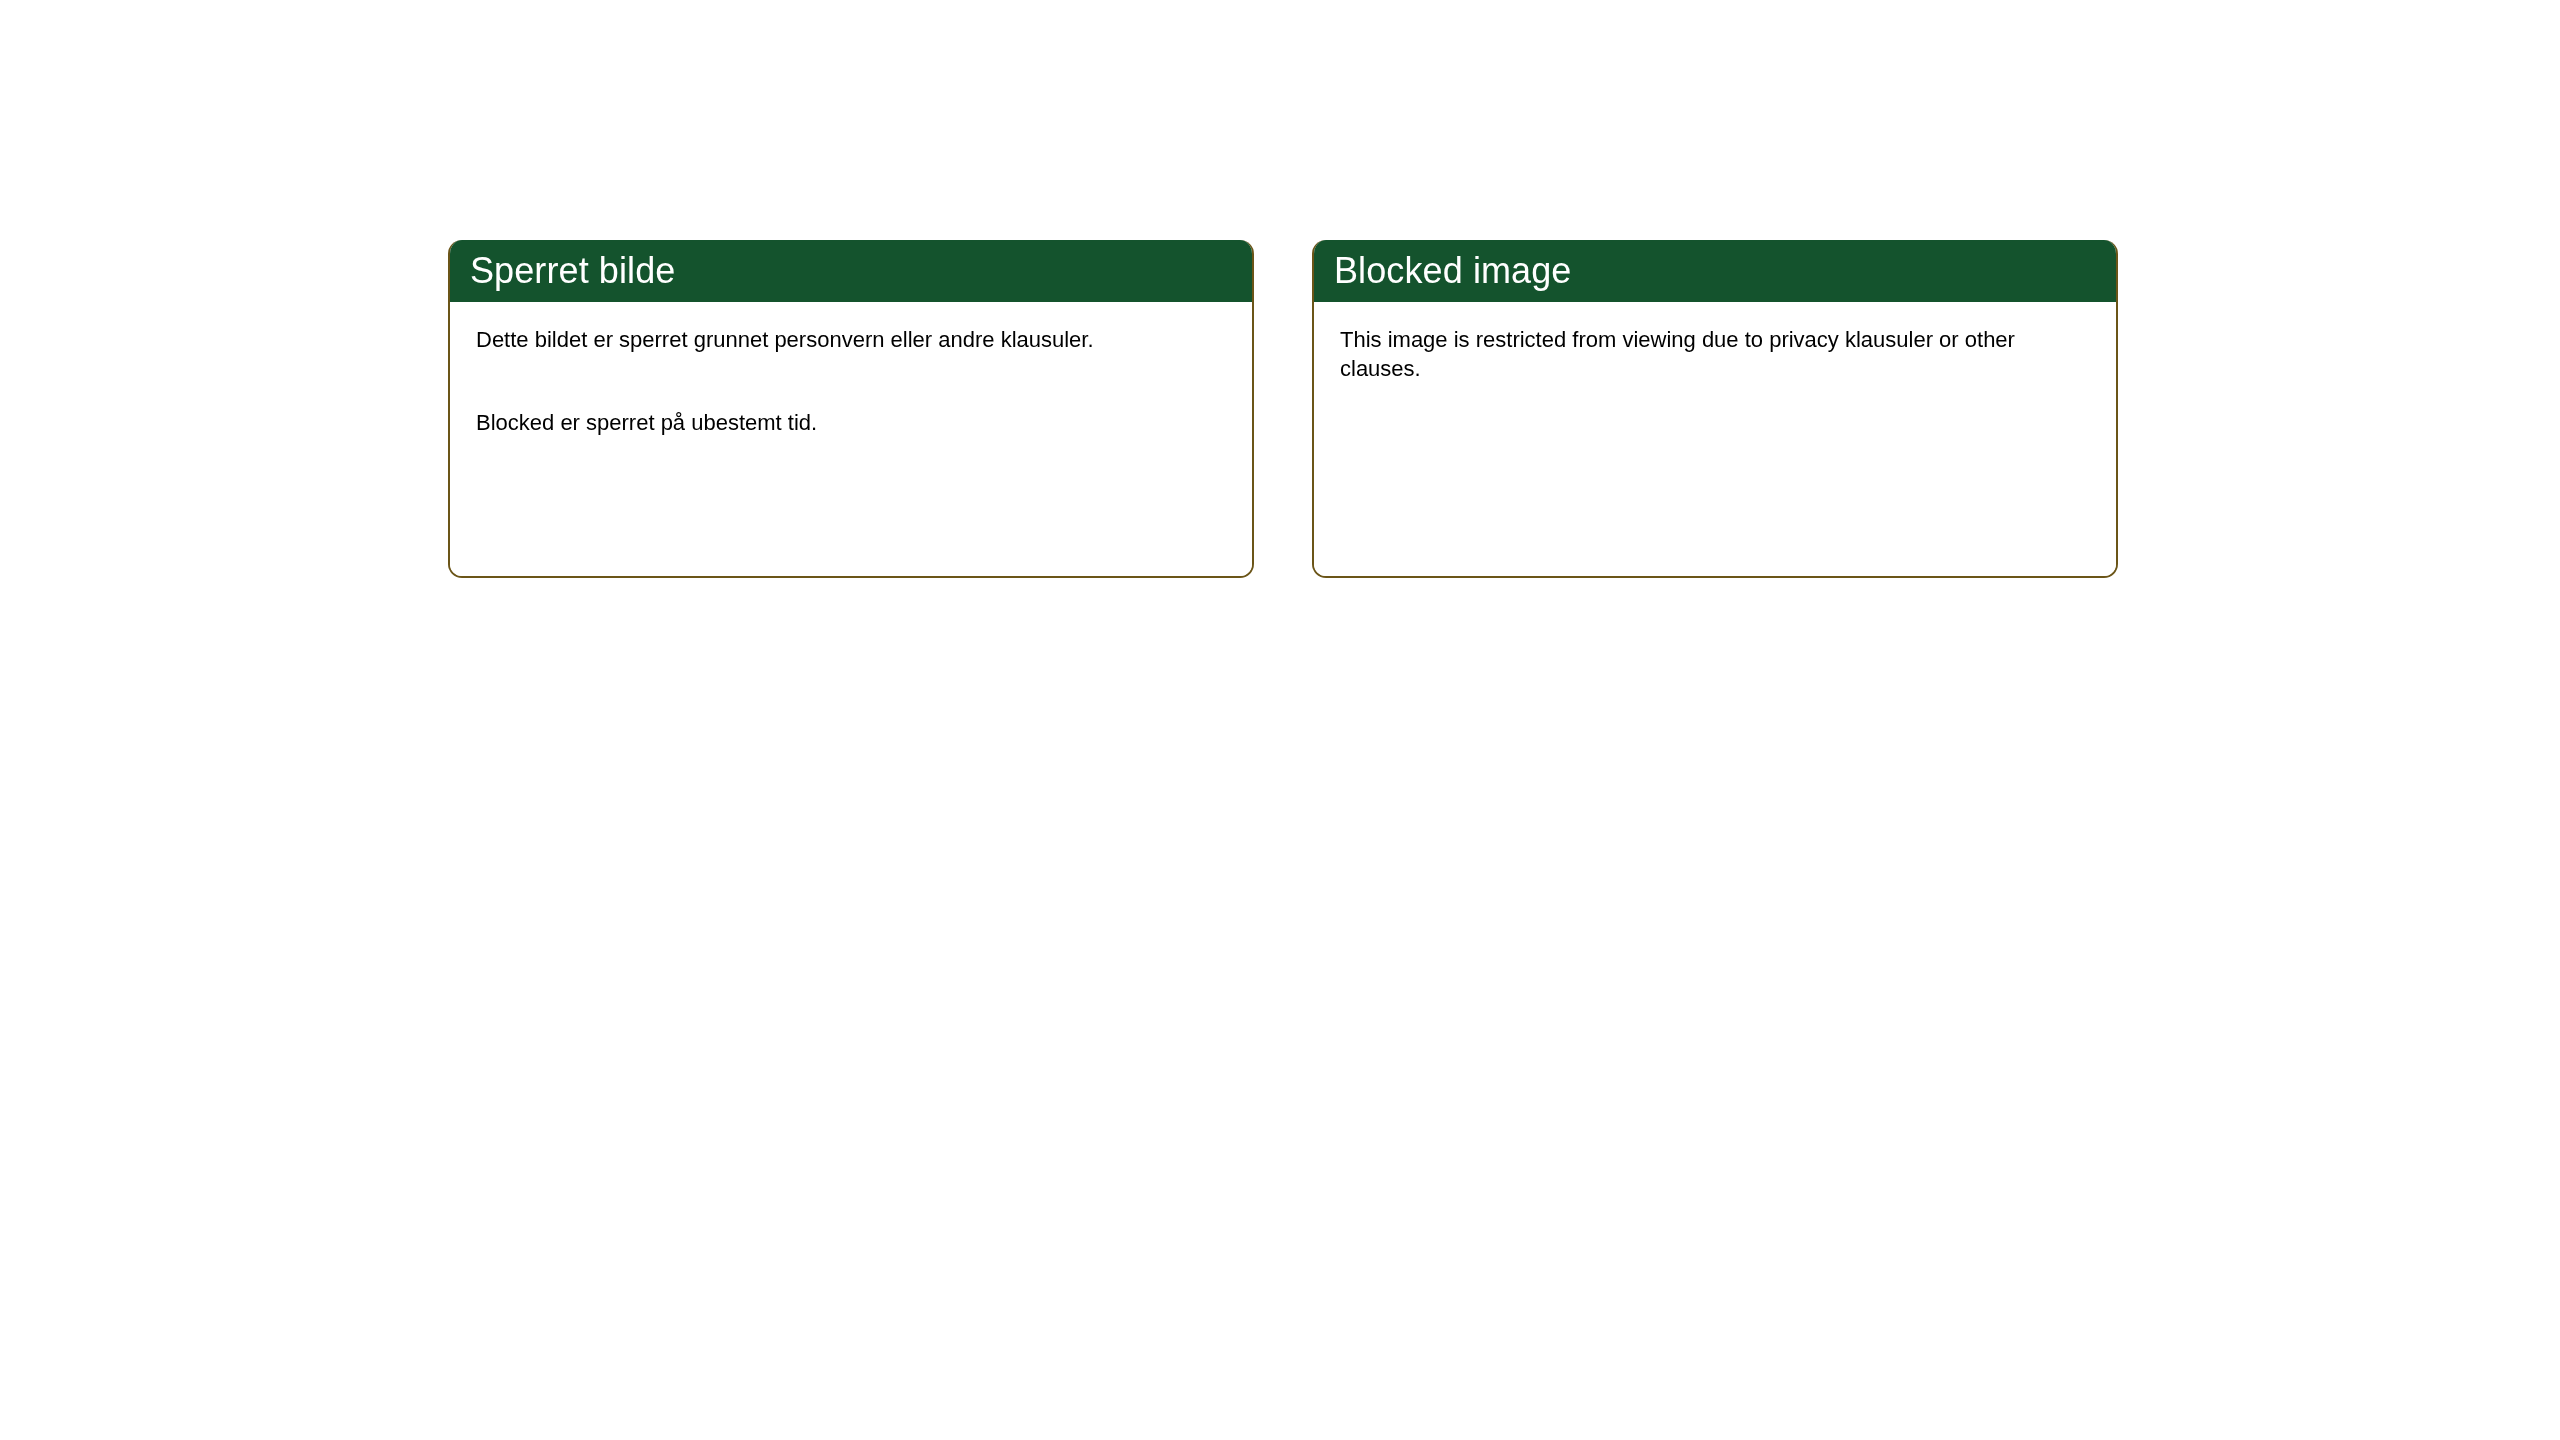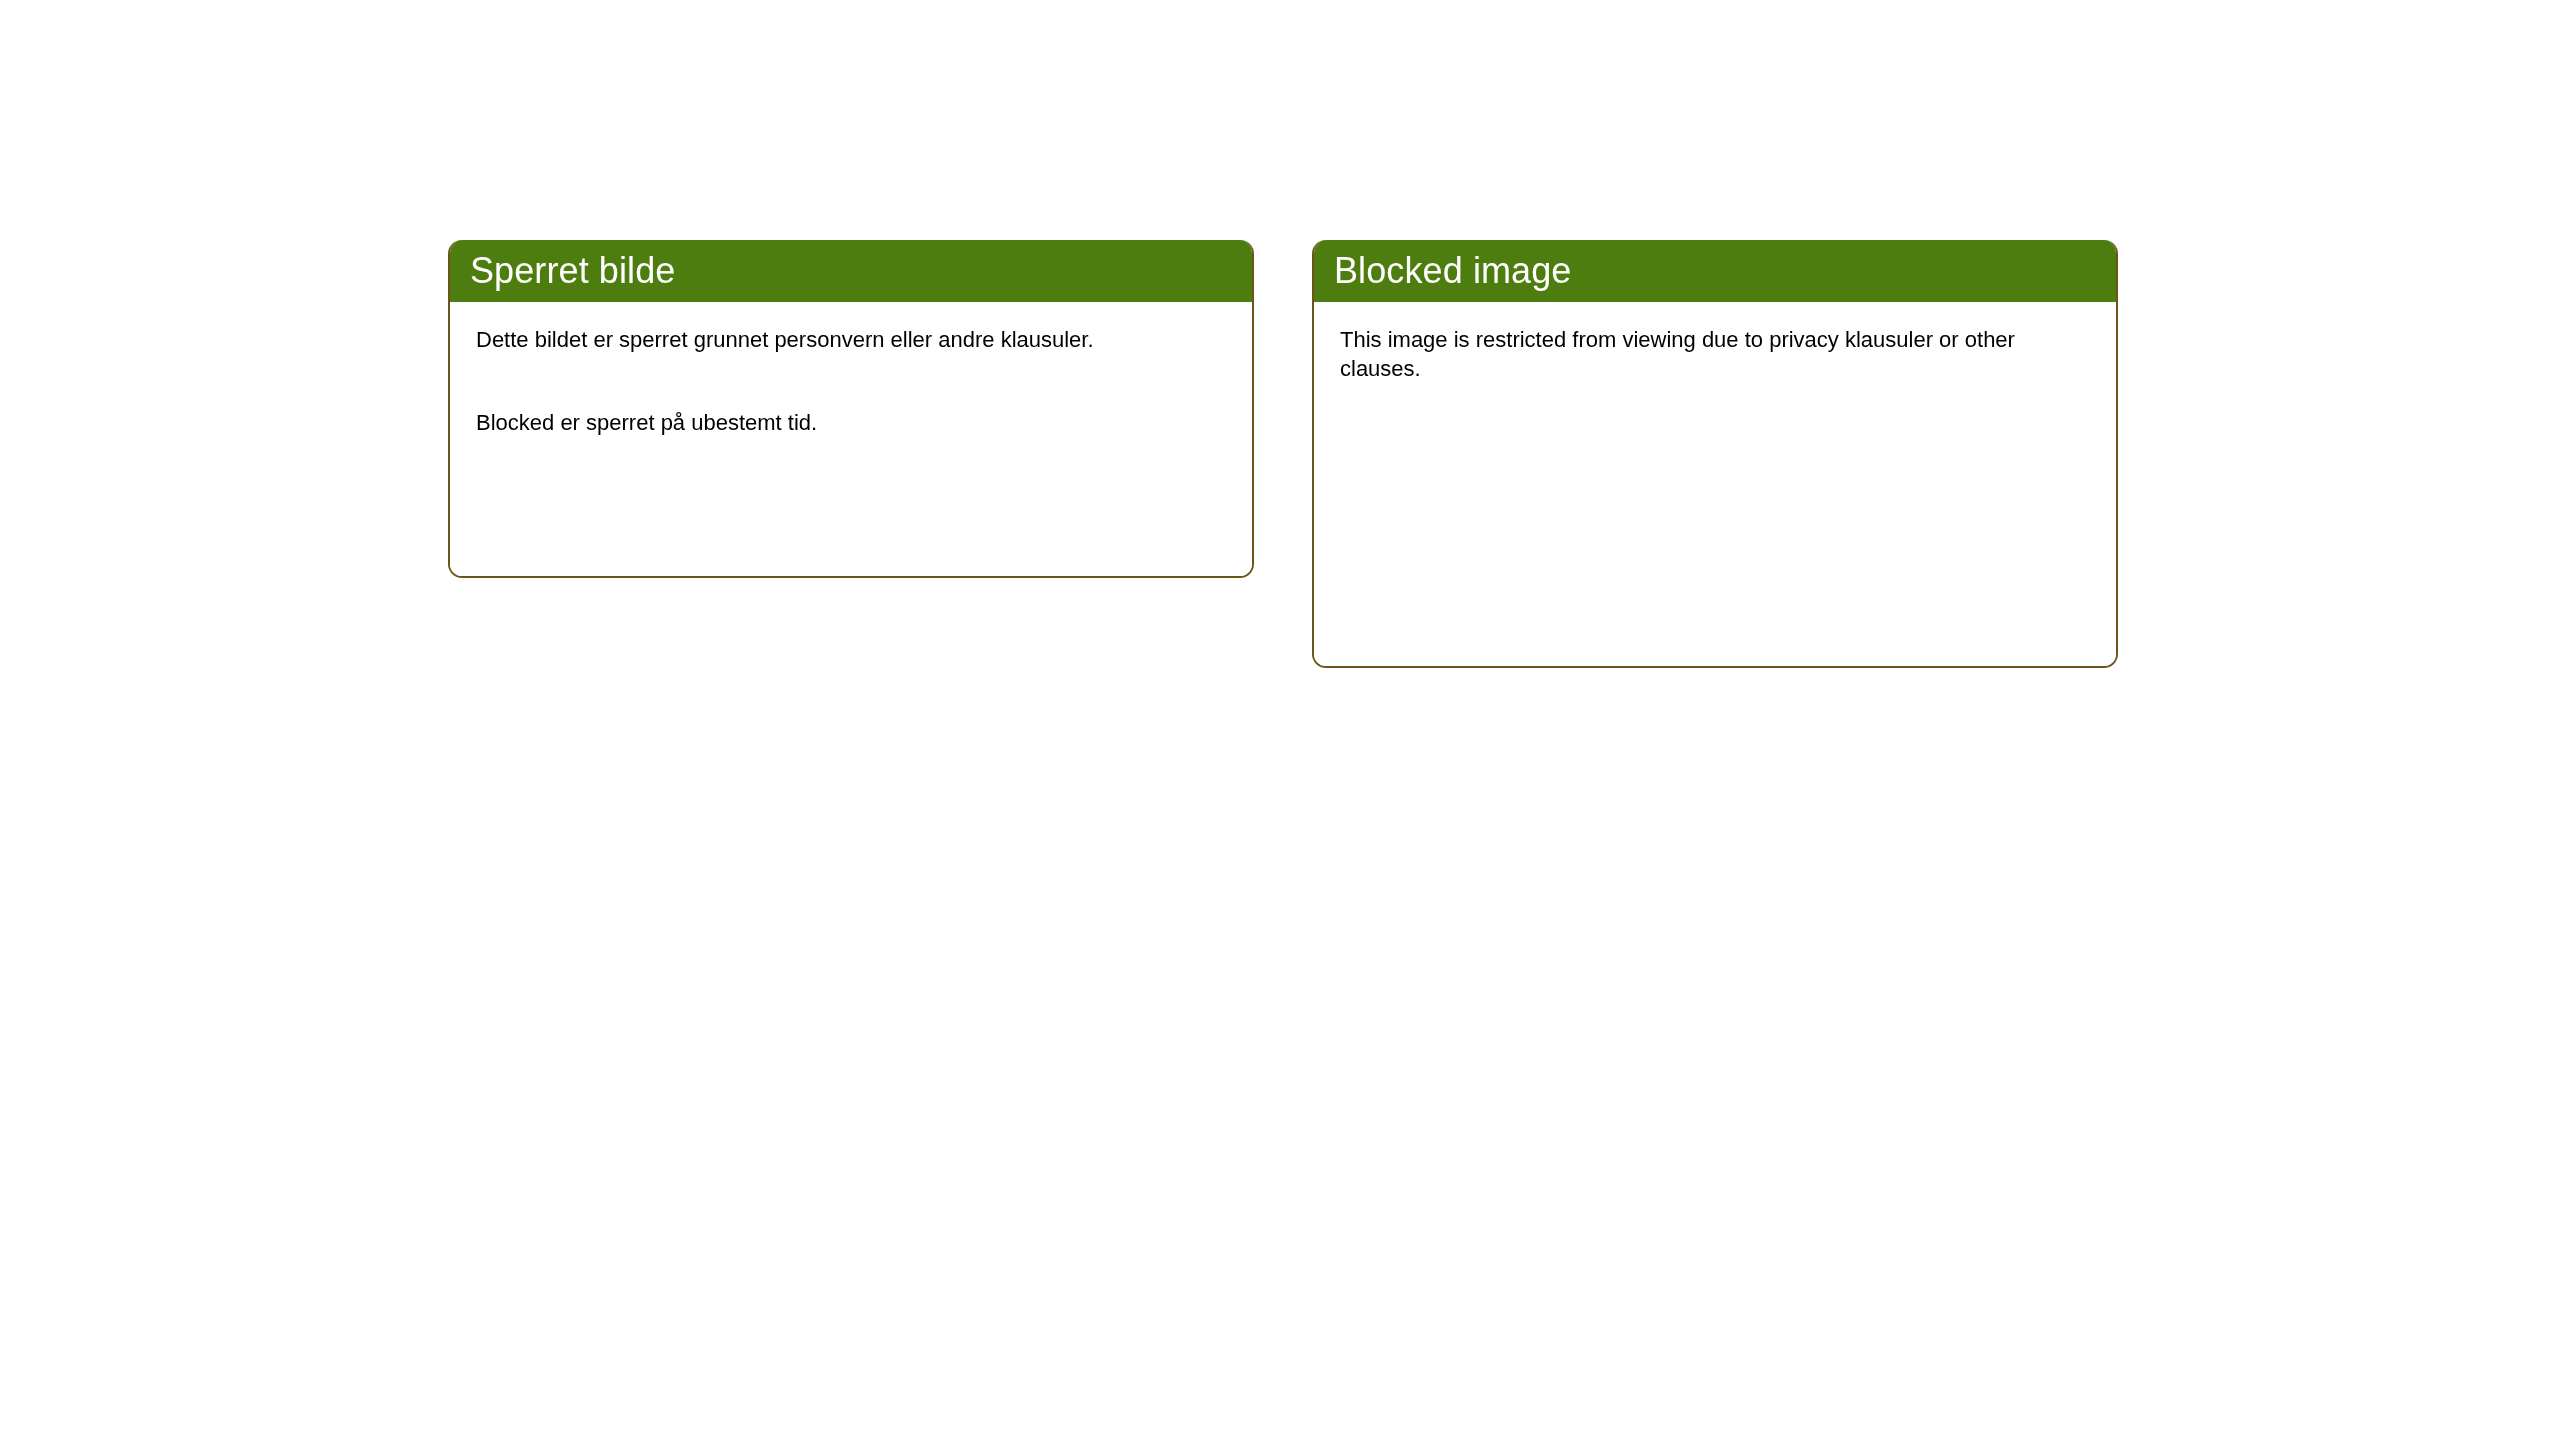--- a/index.html
+++ b/index.html
@@ -43,25 +43,25 @@
     border-top: none;
   }
 
   .notice-card.card-left {
     width: 806px;
     height: 338px;
   }
 
   .notice-card.card-right {
     width: 806px;
-    height: 428px;
+    height: 338px;
   }
 
   .card-header {
-    background: #4d7c0f;
+    background: #14532d;
     border-top-left-radius: 12px;
     border-top-right-radius: 12px;
     height: 62px;
     flex: 0 0 62px;
     display: flex;
     align-items: center;
     padding: 0 0 0 22px;
     margin: -0px -2px 0 -2px;
     box-sizing: content-box;
     width: 806px;

